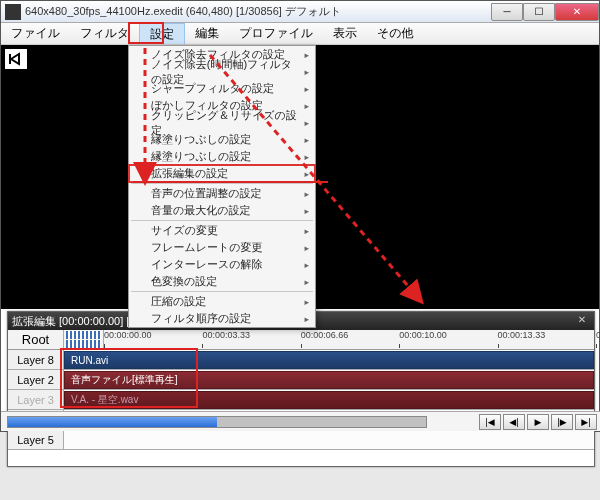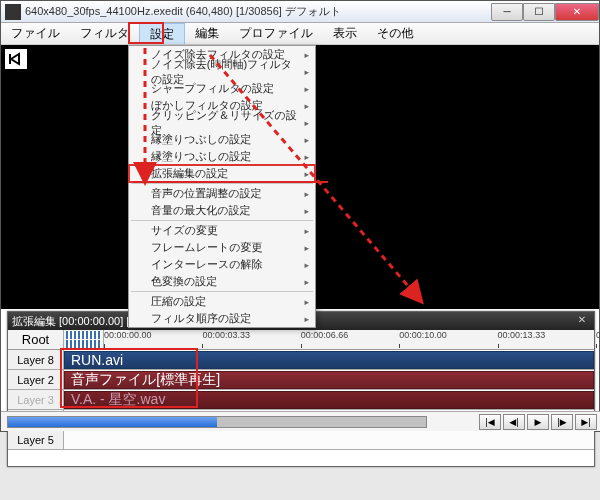--- a/index.html
+++ b/index.html
@@ -42,21 +42,21 @@
   .tl-scale { width: 40px; border-right: 1px solid #aaa; display:flex; flex-direction:column; justify-content:space-around; }
   .tl-scale .bars { height:8px; background: repeating-linear-gradient(90deg,#3a6fb5 0 2px,#fff 2px 4px); margin:0 2px;}
   .tl-ruler { flex:1; position:relative; background:#f3f3f3; }
   .tl-tick { position:absolute; top:0; font-size:9px; color:#444; }
   .tl-tick::before { content:""; position:absolute; left:0; top:14px; width:1px; height:4px; background:#444; }
   .tl-body { overflow:hidden; }
   .tl-row { display:flex; height: 20px; border-bottom: 1px solid #aaa; }
   .tl-label { width: 56px; display:flex; align-items:center; justify-content:center; font-size:11px; background:#f0f0f0; border-right:1px solid #aaa; }
   .tl-label.dim { color:#aaa; }
   .tl-track { flex:1; position:relative; background:#fcfcfc; }
-  .tl-clip { position:absolute; top:1px; height:18px; display:flex; align-items:center; padding-left:6px; font-size:14px; color:#fff; }
+  .tl-clip { position:absolute; top:1px; height:18px; display:flex; align-items:center; padding-left:6px; font-size:10px; color:#fff; }
   .clip-video { background: linear-gradient(#2a4e87,#1d3a68); border:1px solid #17365d; }
   .clip-audio1 { background: linear-gradient(#8c2b33,#6d1f27); border:1px solid #5a171e; }
   .clip-audio2 { background: linear-gradient(#7a2128,#5e1a20); border:1px solid #4d141a; color:#c9a; }
   
   
   .player { position:absolute; left:0; bottom:0; width:600px; height:20px; display:flex; align-items:center; background:#f4f4f4; border-top:1px solid #aaa; }
   .seekbar { height:12px; width: 420px; margin: 0 6px; background: #c1c1c1; border: 1px solid #888; position:relative; }
   .seekbar-fill { height:100%; width: 50%; background: linear-gradient(#6aa1ef,#2a6fd8); }
   .player-btns { margin-left:auto; display:flex; gap:2px; padding-right:4px; }
   .pbtn { width:22px; height:16px; border:1px solid #888; background:linear-gradient(#fdfdfd,#dedede); display:flex; align-items:center; justify-content:center; font-size:9px; }

